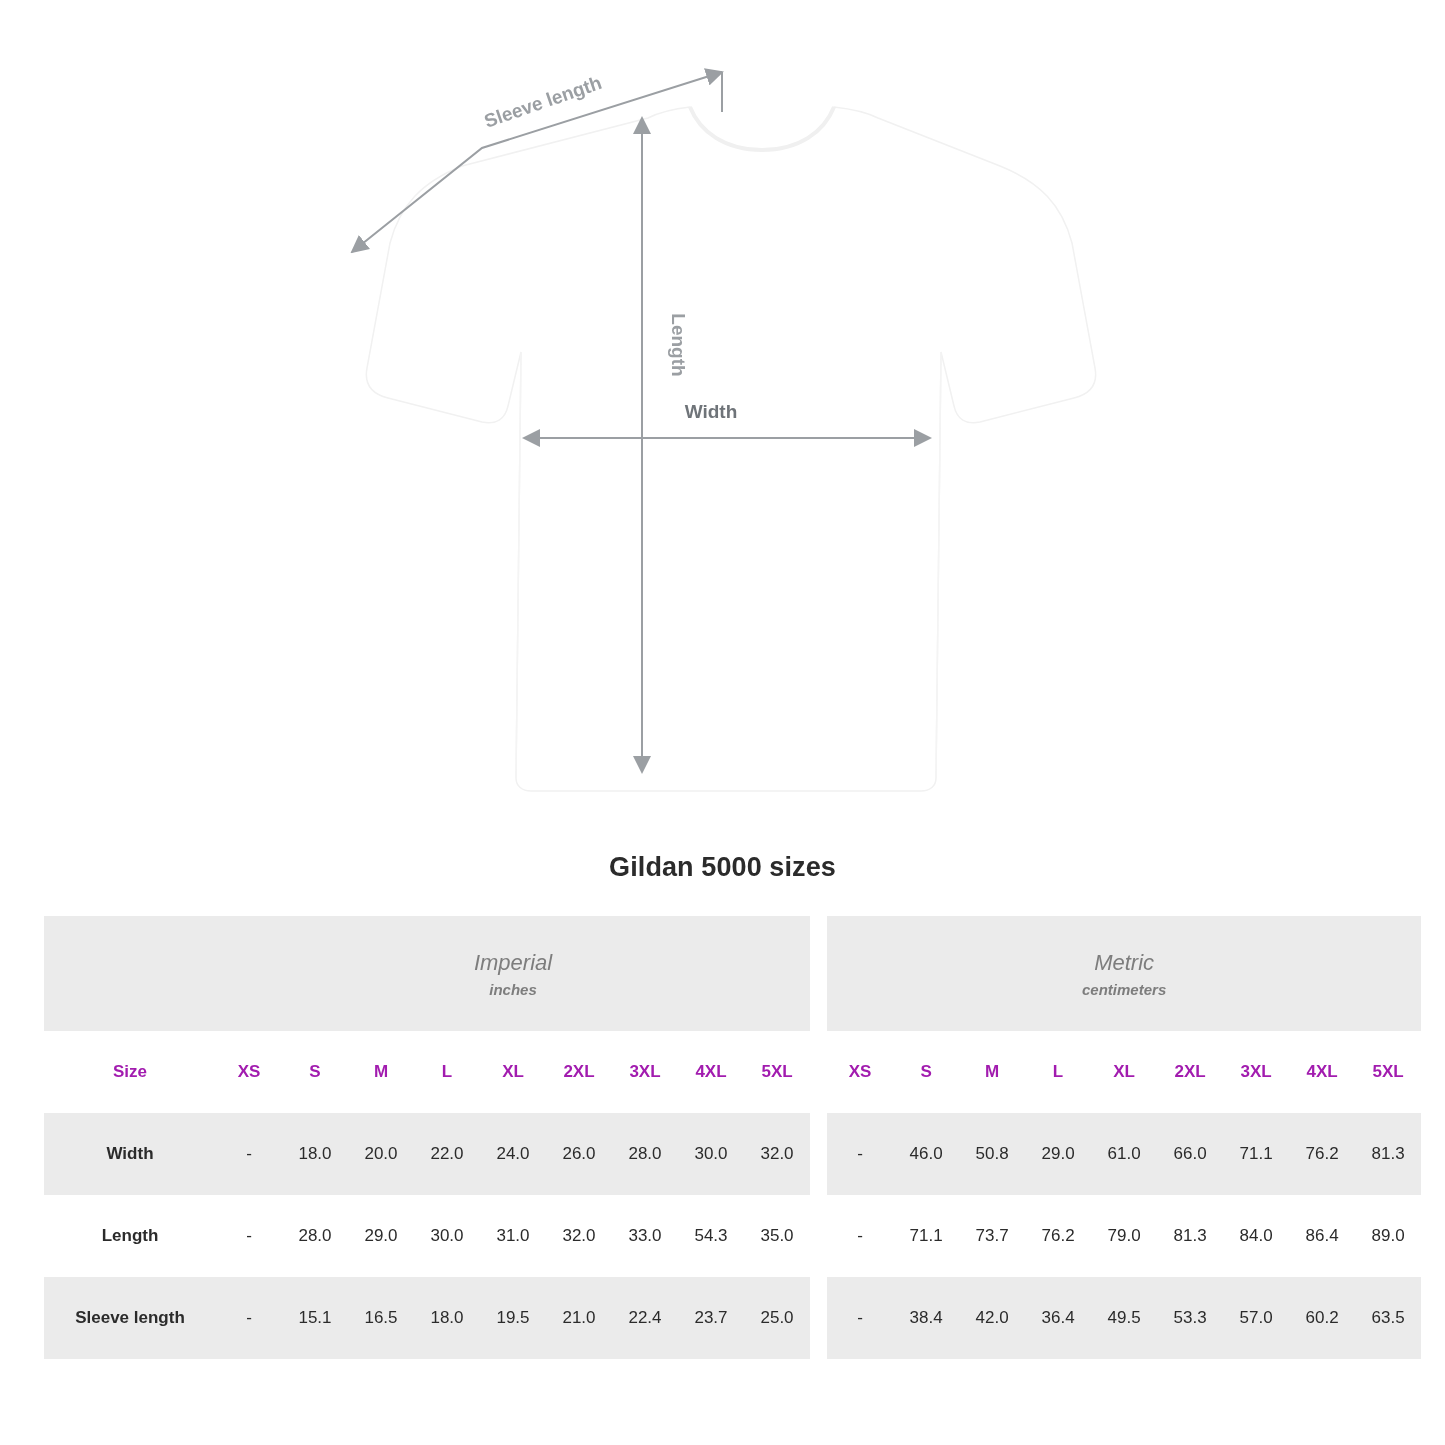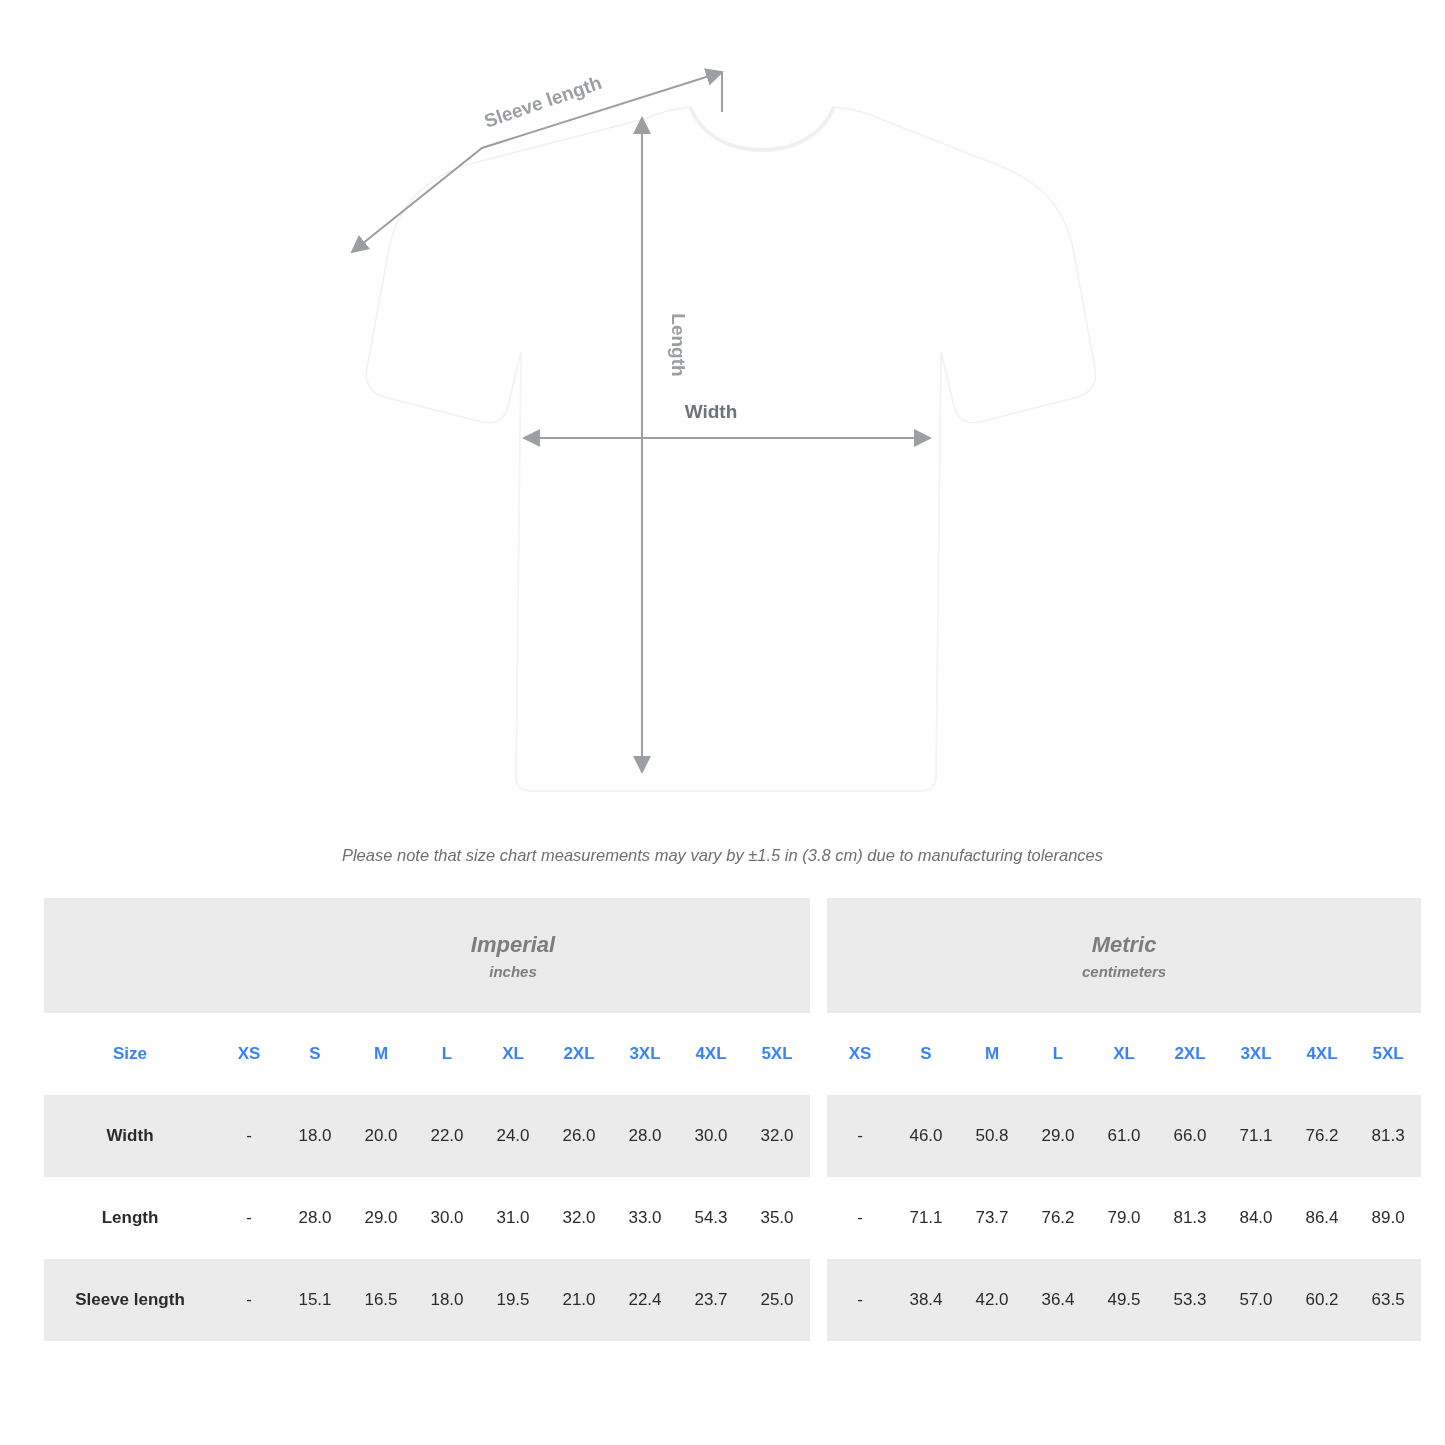--- a/index.html
+++ b/index.html
@@ -65,21 +65,21 @@
   }
   .unitcell {
     height: 115px;
     background: #ebebeb;
     text-align: center;
     vertical-align: middle;
   }
   .unitcell .u-main {
     font-size: 22px;
     font-style: italic;
-    font-weight: bold;
+    font-weight: normal;
     color: #7d7d7d;
     line-height: 1.25;
   }
   .unitcell .u-sub {
     font-size: 15px;
     font-style: italic;
     color: #7d7d7d;
     padding-top: 4px;
     font-weight: bold;
   }
@@ -87,21 +87,21 @@
     width: 17px;
     background: #ffffff;
   }
 
   tr.header-row td {
     height: 82px;
     text-align: center;
     vertical-align: middle;
     font-size: 17px;
     font-weight: bold;
-    color: #3b82f6;
+    color: #a21caf;
     background: #ffffff;
   }
   tr.header-row td.rowlabel {
     font-size: 17px;
   }
 
   tr.data-row td {
     height: 82px;
     text-align: center;
     vertical-align: middle;
@@ -182,21 +182,21 @@
         <text x="672" y="345" transform="rotate(90 672 345)" font-family="Liberation Sans, sans-serif" font-size="19" font-weight="bold" fill="#9b9fa3" text-anchor="middle">Length</text>
       </g>
 
       <g>
         <line x1="524" y1="438" x2="930" y2="438" stroke="#9b9fa3" stroke-width="2" marker-start="url(#arrTail)" marker-end="url(#arrHead)"></line>
         <text x="711" y="418" font-family="Liberation Sans, sans-serif" font-size="19" font-weight="bold" fill="#6f7479" text-anchor="middle">Width</text>
       </g>
     </svg>
   </div>
 
-  <p class="chart-subtitle">Please note that size chart measurements may vary by ±1.5 in (3.8 cm) due to manufacturing tolerances</p>
+  <h1 class="chart-title">Gildan 5000 sizes</h1>
 
   <div class="table-wrap">
     <table class="size-table">
       <colgroup>
         <col style="width:172px">
         <col span="9" style="width:66px">
         <col style="width:17px">
         <col span="9" style="width:66px">
       </colgroup>
       <tbody>

